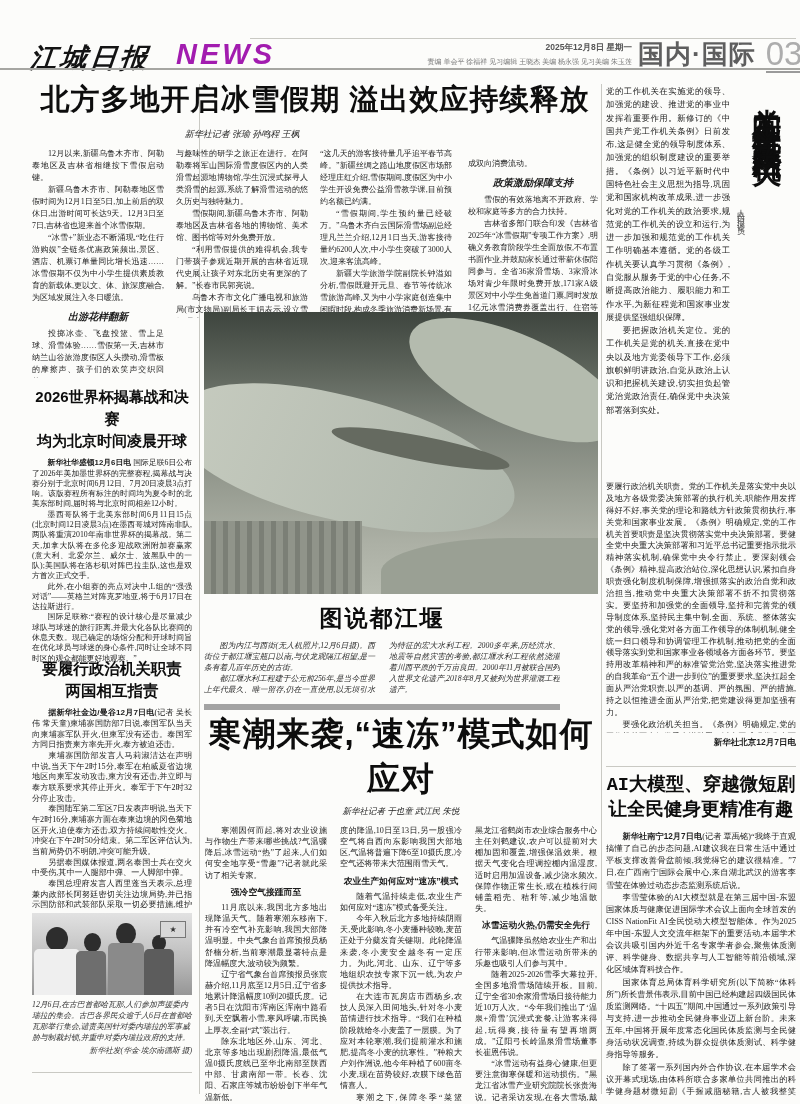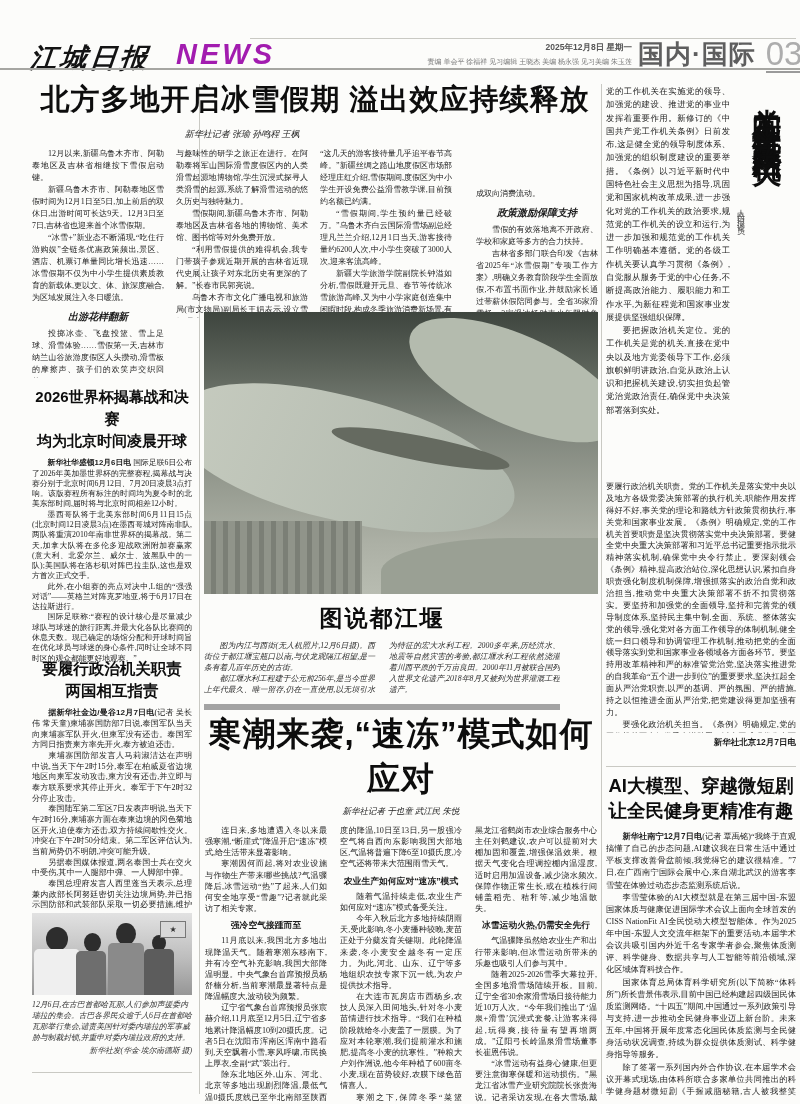--- a/index.html
+++ b/index.html
@@ -26,21 +26,21 @@
   .it.pc{text-indent:0;text-align:justify;}
   .it.h{text-indent:0;text-align:center;font-weight:700;
         font-family:"Liberation Sans","DejaVu Sans",sans-serif;margin:5px 0 4px 0;}
   .it.sig{text-indent:0;text-align:right;font-weight:400;
           font-family:"Liberation Sans",sans-serif;margin-top:3px;}
   .it b{font-family:"Liberation Sans",sans-serif;font-weight:700;}
   
   .lead{position:absolute;left:32px;top:80px;width:566px;}
   .lead-headline{font-family:"Liberation Sans","DejaVu Sans",sans-serif;font-weight:900;
                  font-size:29px;letter-spacing:1px;text-align:center;white-space:nowrap;color:#0d0d0d;}
-  .lead-row{display:flex;gap:24px;margin-top:8px;align-items:flex-end;}
+  .lead-row{display:flex;gap:16px;margin-top:8px;align-items:center;}
   .lead-left{width:420px;}
   .lead-byline{text-align:center;font-size:9px;color:#222;margin-bottom:7px;font-style:italic;}
   .cols3{display:flex;gap:12px;}
   .lead-col{width:132px;font-size:8px;line-height:1.5;overflow:hidden;}
   .col1{height:230px;}
   .col2,.col3{height:170px;}
   .col4{width:134px;font-size:8px;line-height:1.5;height:190px;overflow:hidden;}
   .lead .it.h{font-size:10px;font-style:italic;}
   
   .party{position:absolute;left:606px;top:85px;width:190px;}
@@ -102,21 +102,21 @@
                letter-spacing:1px;text-align:center;color:#0d0d0d;}
   .cw-byline{text-align:center;font-size:8.5px;font-style:italic;margin-top:4px;color:#222;}
   .cw-cols{display:flex;gap:13px;margin-top:7px;}
   .cw-col{width:122px;font-size:8.1px;line-height:1.38;height:322px;overflow:hidden;position:relative;}
   .cw .it.h{font-size:8.8px;}
   .cw-sig{position:absolute;right:0;bottom:0;background:#84cc16;padding-left:6px;
           font-size:8.3px;font-weight:700;font-family:"Liberation Sans",sans-serif;}
   .cw-col3-text{height:322px;overflow:hidden;}
   
   .ai{position:absolute;left:606px;top:774px;width:190px;height:322px;overflow:hidden;}
-  .ai-headline{font-family:Liberation Sans, sans-serif;font-weight:900;font-size:18.5px;
+  .ai-headline{font-family:Liberation Mono, monospace;font-weight:900;font-size:18.5px;
                line-height:1.35;text-align:center;color:#0d0d0d;}
   .ai-body{margin-top:7px;font-size:8.2px;line-height:1.48;}
 </style>
 </head>
 <body>
 
 <div class="page">
 
   <div class="hl" style="left:250px;top:38px;width:546px;height:1px"></div>
   <div class="mast-logo">江城日报</div>
@@ -243,21 +243,20 @@
         <div class="it p">都江堰水利工程建于公元前256年,是当今世界上年代最久、唯一留存,仍在一直使用,以无坝引水为特征的宏大水利工程。2000多年来,历经洪水、地震等自然灾害的考验,都江堰水利工程依然浇灌着川西平原的千万亩良田。2000年11月被联合国列入世界文化遗产,2018年8月又被列为世界灌溉工程遗产。</div>
         <div class="it sig">新华社记者 刘坤 摄</div>
       </div>
   </div>
 
   <div class="cw">
     <div class="cw-headline">寒潮来袭,“速冻”模式如何应对</div>
     <div class="cw-byline">新华社记者 于也童 武江民 朱悦</div>
     <div class="cw-cols">
       <div class="cw-col">
-          <div class="it p">连日来,多地遭遇入冬以来最强寒潮,“断崖式”降温开启“速冻”模式,给生活带来显著影响。</div>
           <div class="it p">寒潮因何而起,将对农业设施与作物生产带来哪些挑战?气温骤降后,冰雪运动“热”了起来,人们如何安全地享受“雪趣”?记者就此采访了相关专家。</div>
           <div class="it h">强冷空气接踵而至</div>
           <div class="it p">11月底以来,我国北方多地出现降温天气。随着寒潮东移南下,并有冷空气补充影响,我国大部降温明显。中央气象台首席预报员杨舒楠分析,当前寒潮最显著特点是降温幅度大,波动较为频繁。</div>
           <div class="it p">辽宁省气象台首席预报员张宸赫介绍,11月底至12月5日,辽宁省多地累计降温幅度10到20摄氏度。记者5日在沈阳市浑南区浑南中路看到,天空飘着小雪,寒风呼啸,市民换上厚衣,全副“武”装出行。</div>
           <div class="it p">除东北地区外,山东、河北、北京等多地出现剧烈降温,最低气温0摄氏度线已至华北南部至陕西中部、甘肃南部一带。长春、沈阳、石家庄等城市纷纷创下半年气温新低。</div>
           <div class="it p">“北极涡旋”是本次北方气温骤降的幕后推手之一。受访专家解释,随着“北极涡旋”南侧的高空槽发展加强,形成了“极冷”空气涡系统,进一步增强了寒潮威力,让公众感受到“速冻”般的寒冷。</div>
         </div>
       <div class="cw-col">
           <div class="it pc">度的降温,10日至13日,另一股强冷空气将自西向东影响我国大部地区,气温将普遍下降6至10摄氏度,冷空气还将带来大范围雨雪天气。</div>
           <div class="it h">农业生产如何应对“速冻”模式</div>

